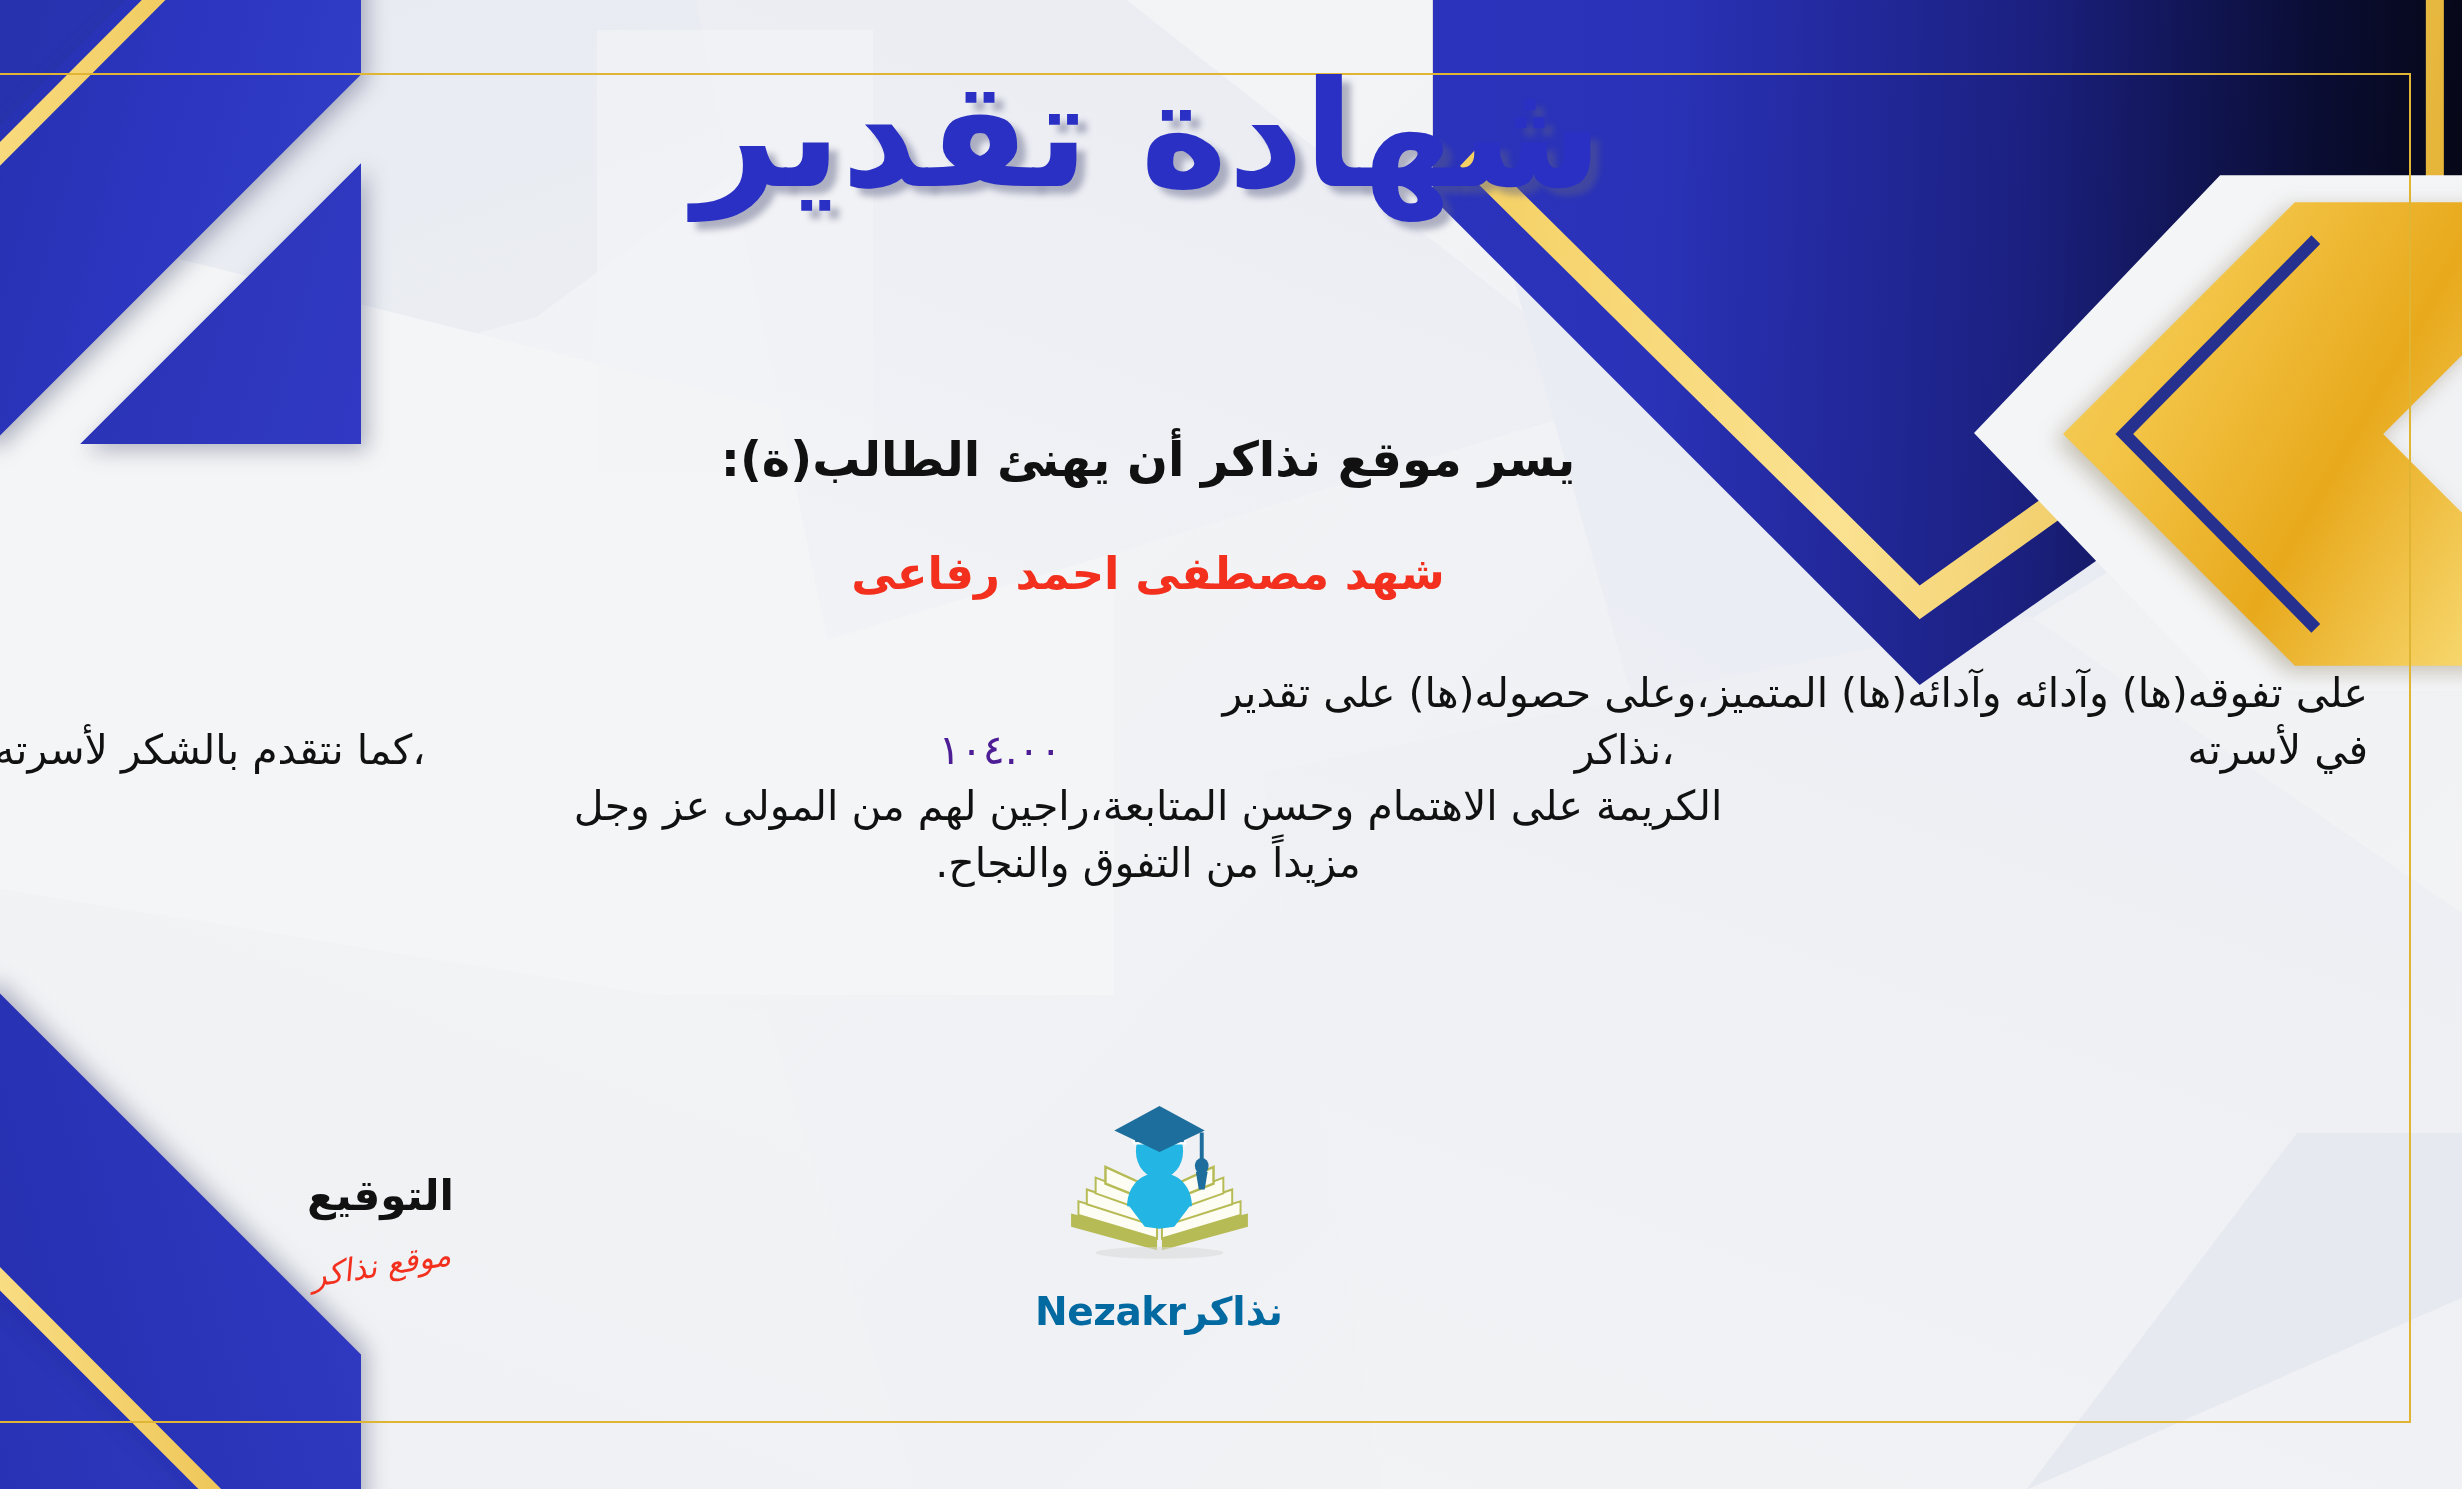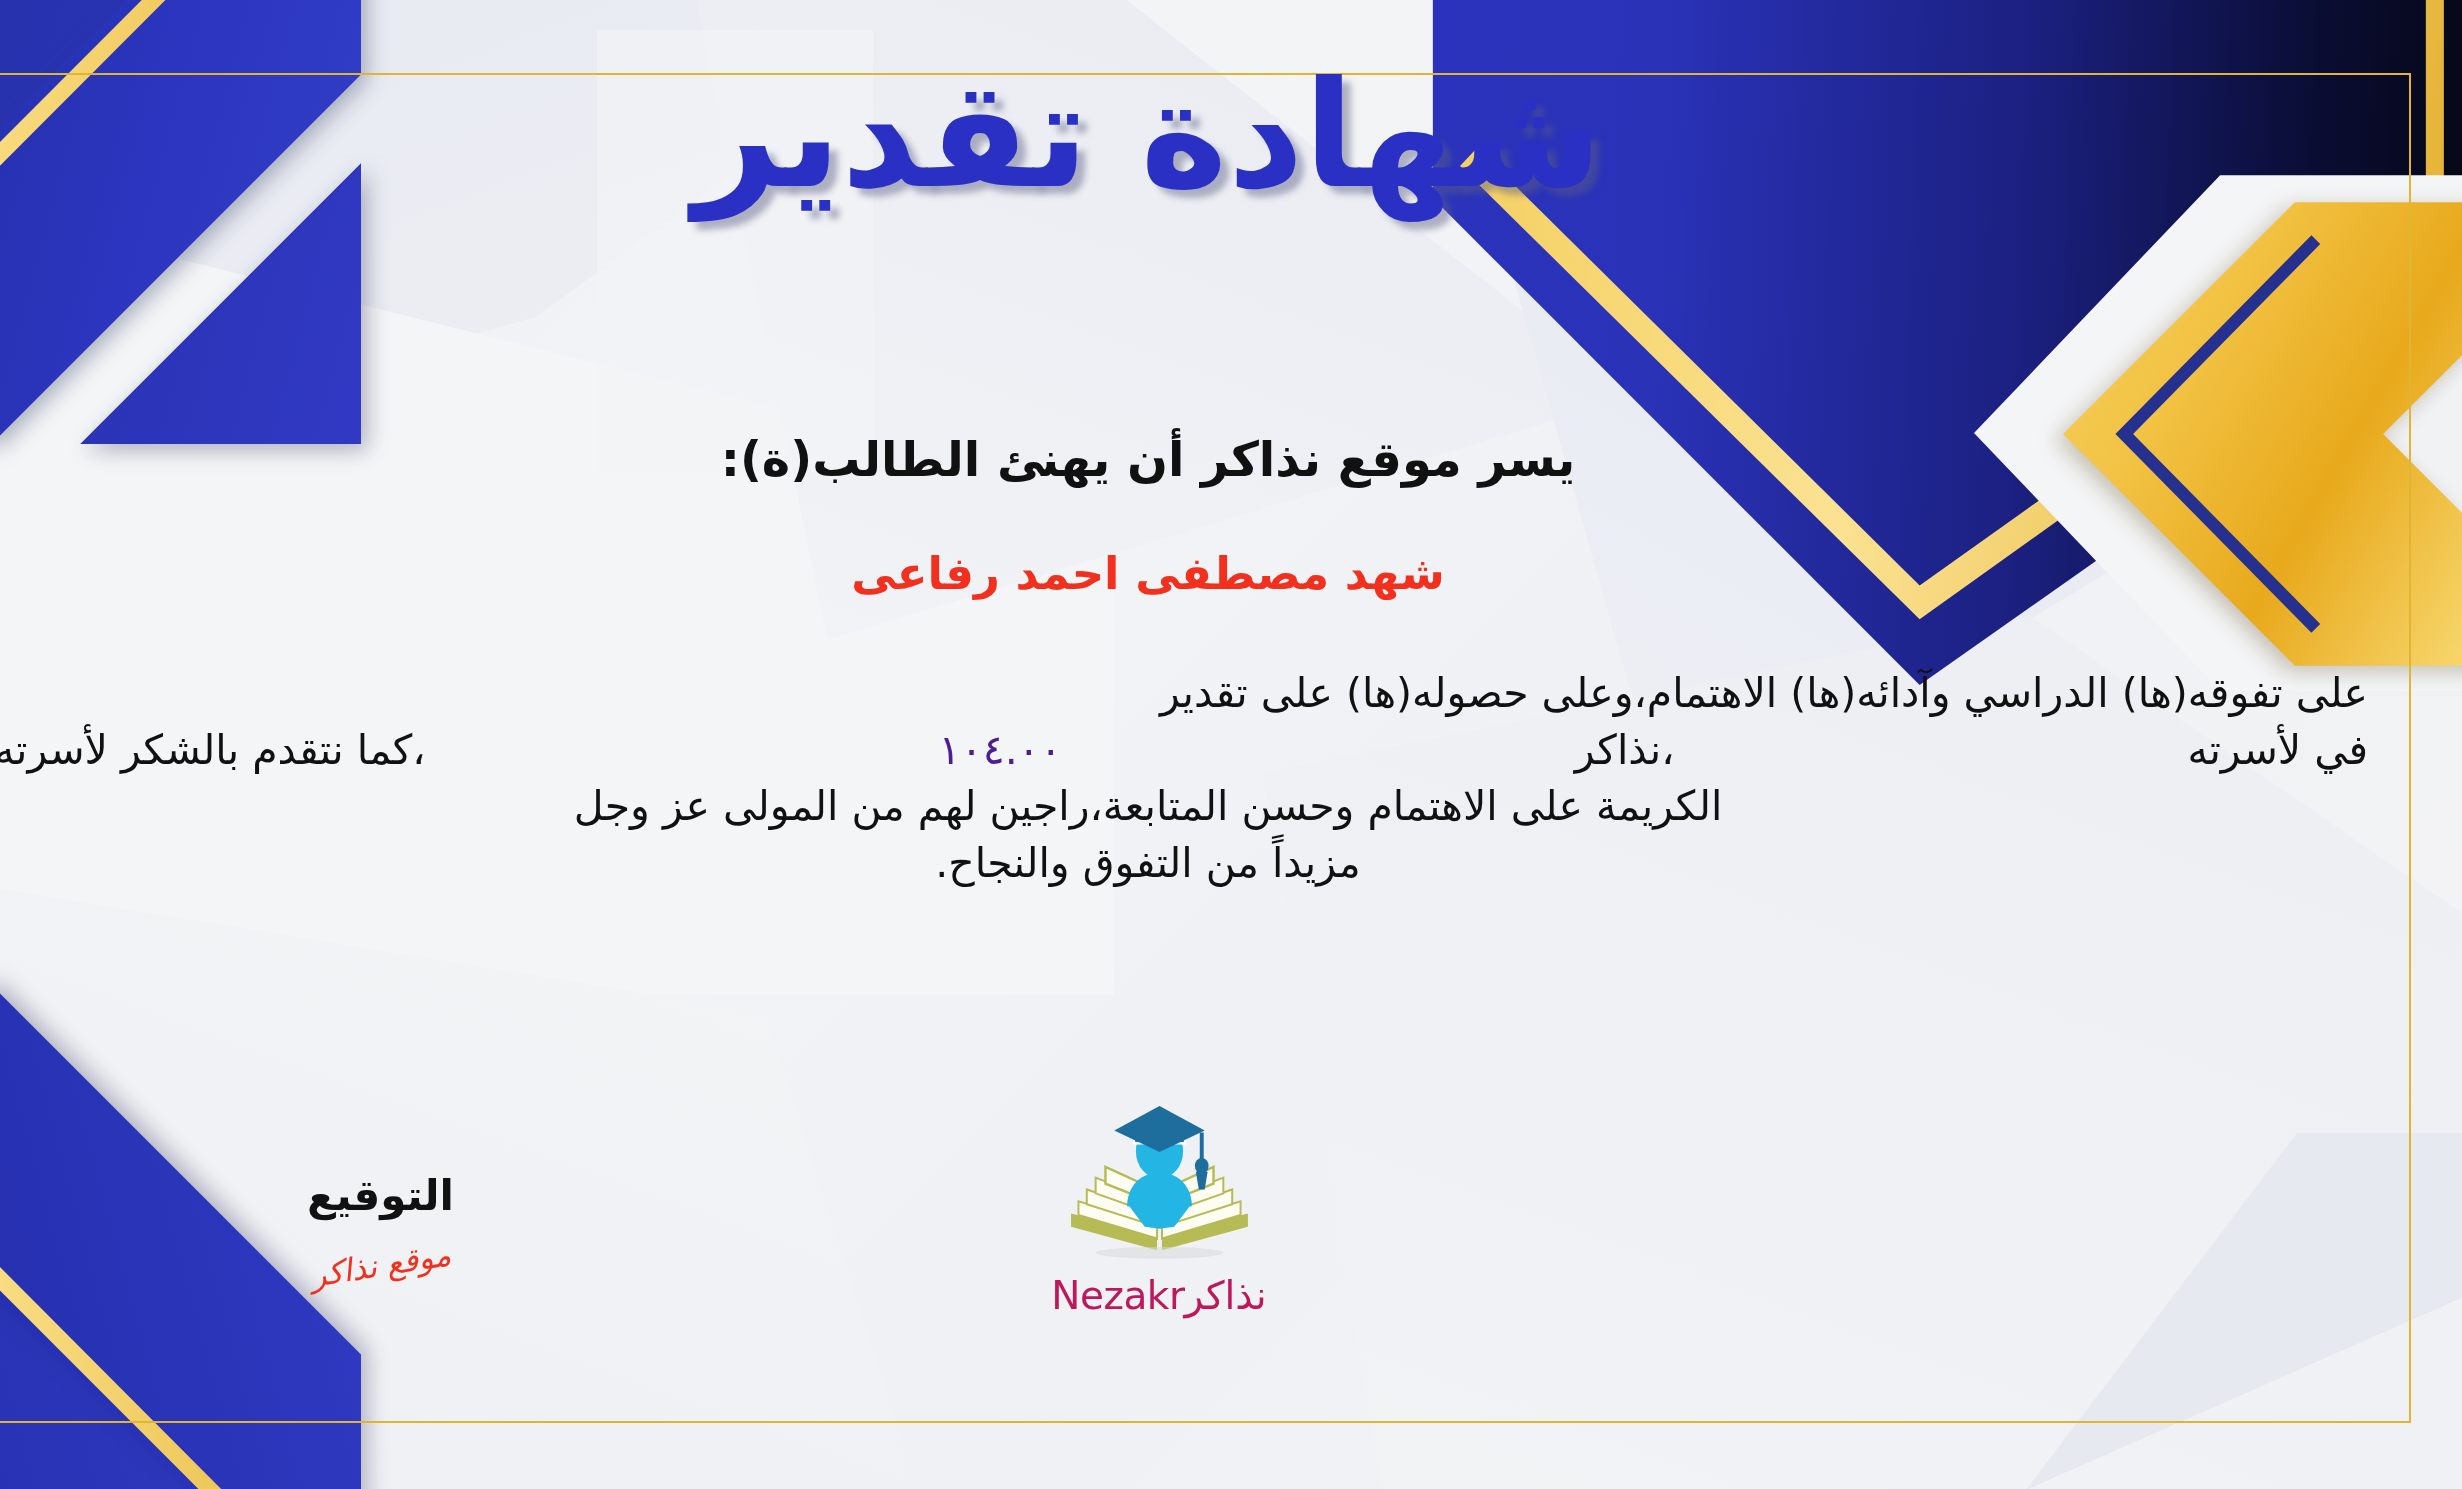--- a/index.html
+++ b/index.html
@@ -178,24 +178,24 @@
     font-style:italic;
     transform:rotate(-9deg);
     display:inline-block;
     letter-spacing:1px;
   }
 
   
   .logo{position:absolute;left:1192px;top:1103px;width:266px;text-align:center;}
   .logo svg{display:block;margin:0 auto;}
   .logo-text{
-    margin-top:3px;
+    margin-top:19px;
     font-size:39px;
-    font-weight:normal;
-    color:#be185d;
+    font-weight:bold;
+    color:#0369a1;
     direction:rtl;
     letter-spacing:-0.5px;
     font-family:"DejaVu Sans", sans-serif;
   }
 </style>
 </head>
 <body>
 
 <div id="cert">
 
@@ -243,21 +243,21 @@
 
     <div class="cert-title">شهادة تقدير</div>
 
     <div class="congrats-line">يسر موقع نذاكر أن يهنئ الطالب(ة):</div>
 
     <div class="student-name">شهد مصطفى احمد رفاعى</div>
 
     <div class="body-block">
 
       <span class="body-line justified">
-        <span>على تفوقه(ها) الدراسي وآدائه(ها) الاهتمام،وعلى حصوله(ها) على تقدير</span>
+        <span>على تفوقه(ها) وآدائه وآدائه(ها) المتميز،وعلى حصوله(ها) على تقدير</span>
 
       </span>
 
       <span class="body-line justified">
         <span>في لأسرته</span>
         <span>،نذاكر</span>
         <span class="hl">١٠٤.٠٠</span>
         <span>،كما نتقدم بالشكر لأسرته(ها)</span>
       </span>
 

